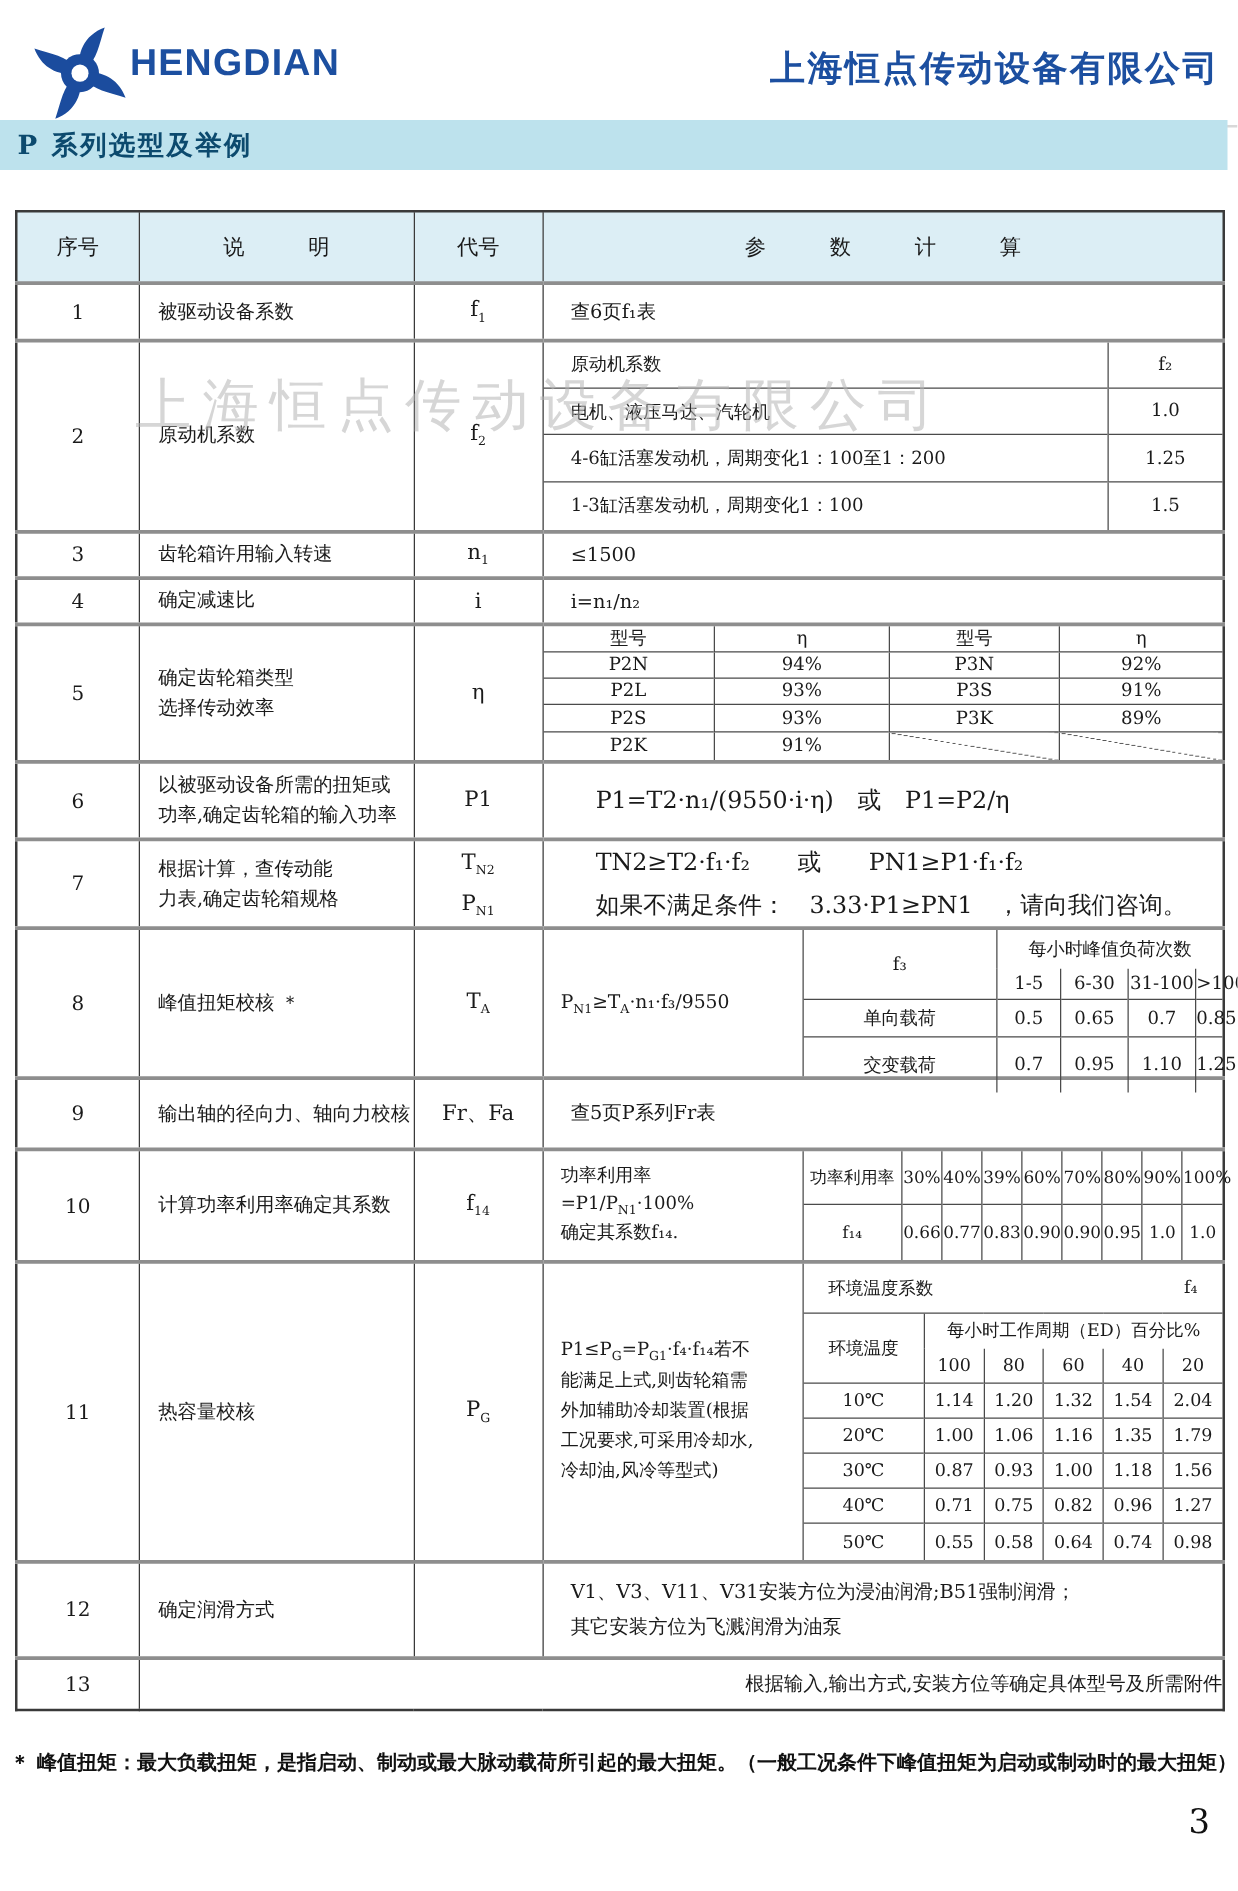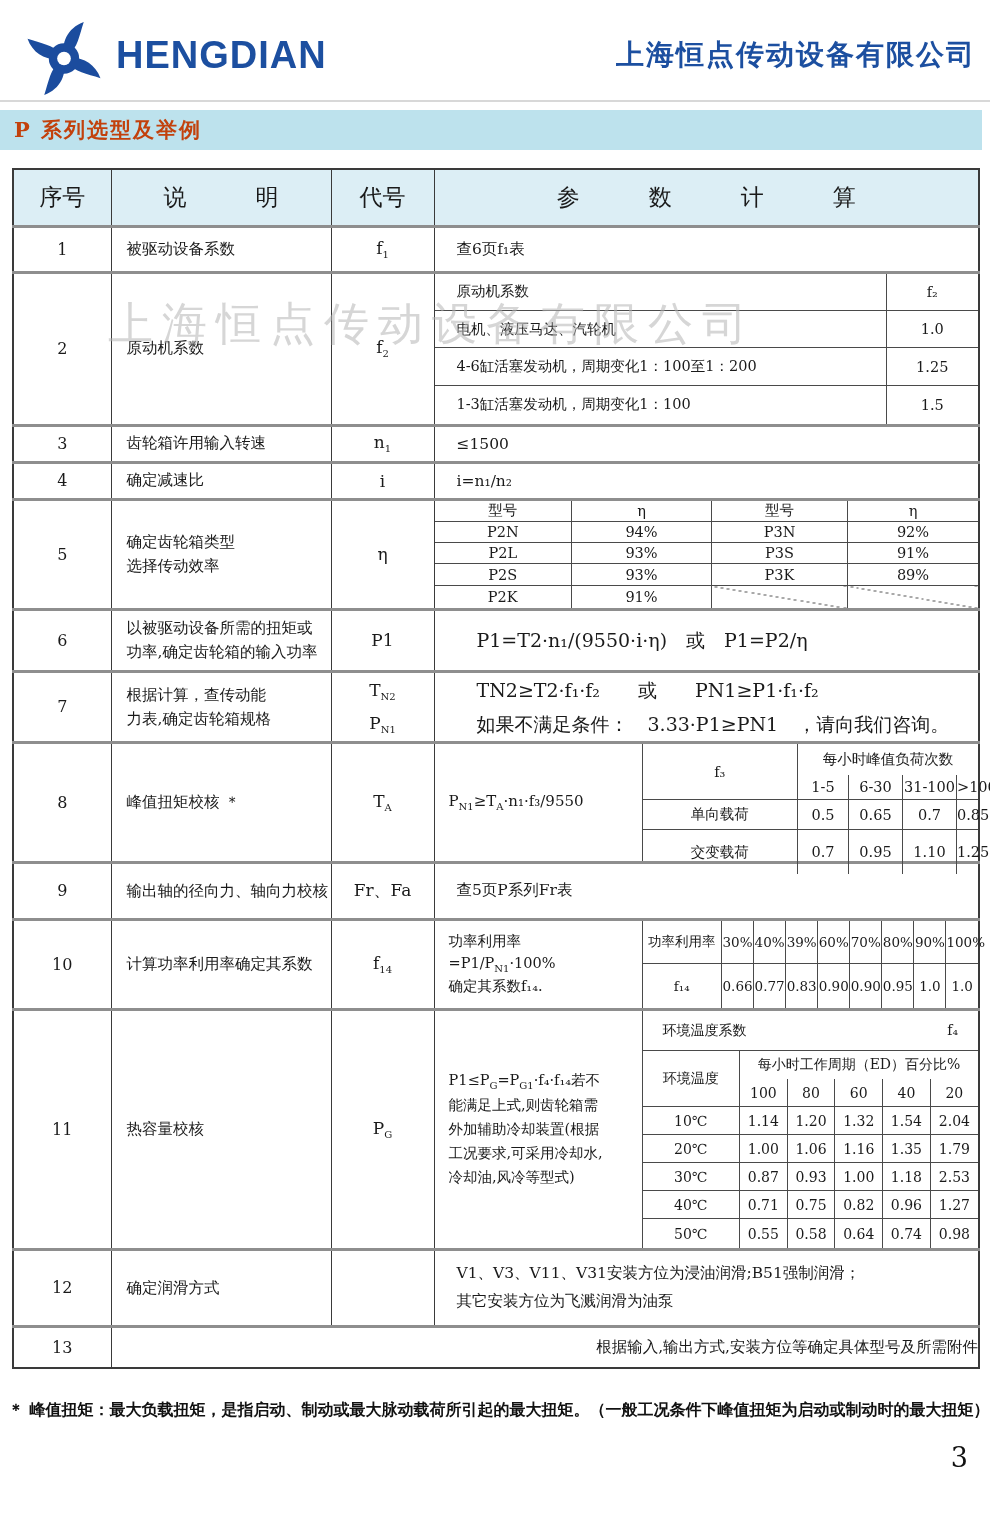--- a/index.html
+++ b/index.html
@@ -5,43 +5,43 @@
   html,body{margin:0;padding:0;}
   body{
     width:990px;height:1513px;position:relative;background:#ffffff;
     font-family:"DejaVu Serif","Liberation Serif",serif;color:#1a1a1a;overflow:hidden;
   }
   
   .hd{position:absolute;top:0;left:0;width:990px;height:100px;}
   .hd-logo{position:absolute;left:26px;top:18px;}
   .hd-logotext{
     position:absolute;left:104px;top:34px;font-family:"Liberation Sans","DejaVu Sans",sans-serif;
-    font-size:38px;font-weight:700;color:#1c4fa0;letter-spacing:1px;margin-left:12px;
+    font-size:30px;font-weight:700;color:#1c4fa0;letter-spacing:1px;
   }
   .hd-company{
     position:absolute;right:14px;top:36px;font-size:28px;font-weight:700;color:#1c4fa0;letter-spacing:2px;
   }
   .hd-rule{position:absolute;top:100px;left:0;width:990px;height:2px;background:#d8d8d8;}
   
   .titlebar{
-    position:absolute;top:110px;left:0;width:982px;height:40px;background:#bde2ed;
-    line-height:40px;padding-left:14px;box-sizing:border-box;font-size:21px;font-weight:700;color:#c2410c;
+    position:absolute;top:96px;left:0;width:982px;height:40px;background:#bde2ed;
+    line-height:40px;padding-left:14px;box-sizing:border-box;font-size:21px;font-weight:700;color:#0c4a6e;
     letter-spacing:2px;
   }
   
   .watermark{
     position:absolute;left:108px;top:294px;z-index:5;pointer-events:none;
     font-size:45px;color:#b5b5b5;opacity:.55;letter-spacing:9px;white-space:nowrap;
   }
   
   table{border-collapse:collapse;}
   .main{position:absolute;top:168px;left:12px;width:966px;table-layout:fixed;}
   .main{border:2px solid #3a3a3a;}
   .main > tbody > tr > td{border-left:1px solid #3a3a3a;border-top:3px solid #8e8e8e;vertical-align:middle;padding:0;}
-  .main > tbody > tr.hrow > td{border-top:none;background:#dceef5;text-align:center;font-size:23px;}
+  .main > tbody > tr.hrow > td{border-top:none;background:#dceef5;text-align:center;font-size:17px;}
   .c-no{text-align:center;font-size:16px;}
   .c-desc{padding-left:15px !important;font-size:15.5px;line-height:1.55;margin-left:36px;}
   .c-code{text-align:center;font-size:17px;}
   .c-calc{padding-left:22px !important;font-size:15.5px;}
   .c-calc2{padding-left:42px !important;font-size:19px;line-height:1.8;}
   sub{font-size:10px;}
   
   .inner{width:100%;height:100%;table-layout:fixed;font-size:14.5px;}
   .inner td{padding:0;text-align:center;vertical-align:middle;}
   .inner td.lft{text-align:left;padding-left:22px;}
@@ -397,21 +397,21 @@
               <td class="bt bl">1.16</td>
               <td class="bt bl">1.35</td>
               <td class="bt bl">1.79</td>
             </tr>
             <tr style="height:28px">
               <td class="bt">30℃</td>
               <td class="bt bl">0.87</td>
               <td class="bt bl">0.93</td>
               <td class="bt bl">1.00</td>
               <td class="bt bl">1.18</td>
-              <td class="bt bl">2.53</td>
+              <td class="bt bl">1.56</td>
             </tr>
             <tr style="height:28px">
               <td class="bt">40℃</td>
               <td class="bt bl">0.71</td>
               <td class="bt bl">0.75</td>
               <td class="bt bl">0.82</td>
               <td class="bt bl">0.96</td>
               <td class="bt bl">1.27</td>
             </tr>
             <tr style="height:29px">

